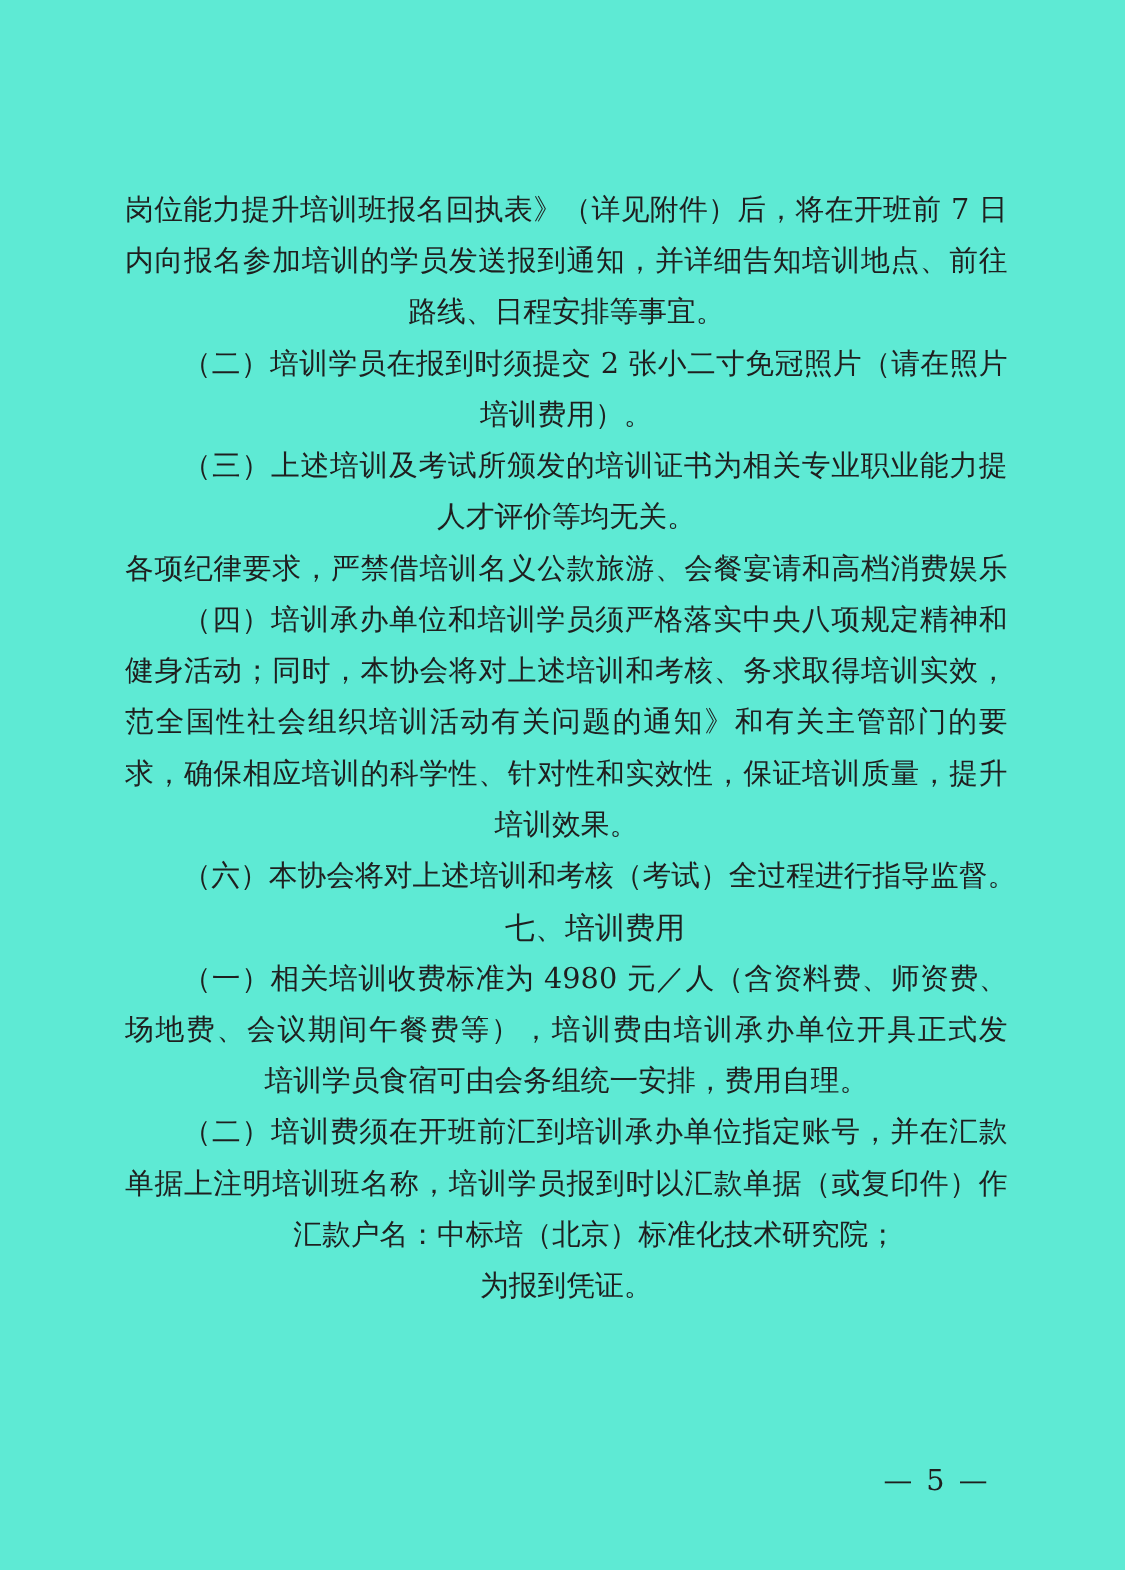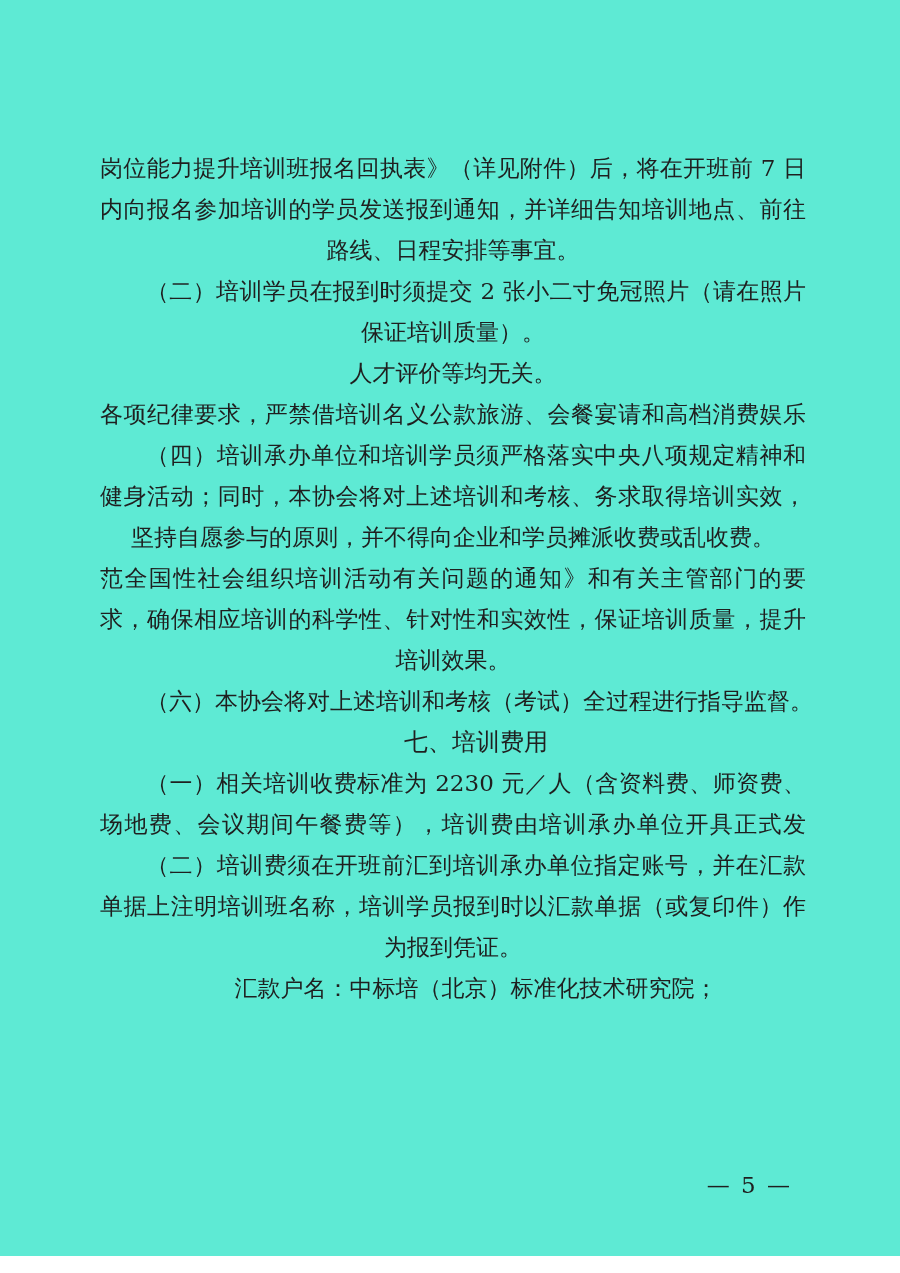--- a/index.html
+++ b/index.html
@@ -58,33 +58,34 @@
 </style>
 </head>
 <body>
 
 <div class="page">
   <div class="content">
     <div class="line fill">岗位能力提升培训班报名回执表》（详见附件）后，将在开班前 7 日</div>
     <div class="line fill">内向报名参加培训的学员发送报到通知，并详细告知培训地点、前往</div>
     <div class="line left">路线、日程安排等事宜。</div>
     <div class="line indent fill">（二）培训学员在报到时须提交 2 张小二寸免冠照片（请在照片</div>
-    <div class="line left">保证培训质量）。</div>
+    <div class="line left">培训费用）。</div>
+    <div class="line indent fill">（三）上述培训及考试所颁发的培训证书为相关专业职业能力提</div>
     <div class="line left">人才评价等均无关。</div>
     <div class="line fill">各项纪律要求，严禁借培训名义公款旅游、会餐宴请和高档消费娱乐</div>
     <div class="line indent fill">（四）培训承办单位和培训学员须严格落实中央八项规定精神和</div>
     <div class="line fill">健身活动；同时，本协会将对上述培训和考核、务求取得培训实效，</div>
-    <div class="line left">坚持自愿参与的原则，并不得向企业和学员摊派收费或乱收费。</div>
     <div class="line fill">范全国性社会组织培训活动有关问题的通知》和有关主管部门的要</div>
     <div class="line fill">求，确保相应培训的科学性、针对性和实效性，保证培训质量，提升</div>
     <div class="line left">培训效果。</div>
     <div class="line indent left">（六）本协会将对上述培训和考核（考试）全过程进行指导监督。</div>
     <div class="line indent left heading">七、培训费用</div>
-    <div class="line indent fill">（一）相关培训收费标准为 2230 元／人（含资料费、师资费、</div>
+    <div class="line indent fill">（一）相关培训收费标准为 4980 元／人（含资料费、师资费、</div>
     <div class="line fill">场地费、会议期间午餐费等），培训费由培训承办单位开具正式发票；</div>
+    <div class="line left">培训学员食宿可由会务组统一安排，费用自理。</div>
     <div class="line indent fill">（二）培训费须在开班前汇到培训承办单位指定账号，并在汇款</div>
     <div class="line fill">单据上注明培训班名称，培训学员报到时以汇款单据（或复印件）作</div>
+    <div class="line indent left">汇款户名：中标培（北京）标准化技术研究院；</div>
     <div class="line left">为报到凭证。</div>
-    <div class="line indent left">汇款户名：中标培（北京）标准化技术研究院；</div>
   </div>
 
   <div class="pagenum">— 5 —</div>
 </div>
 
 </body></html>

